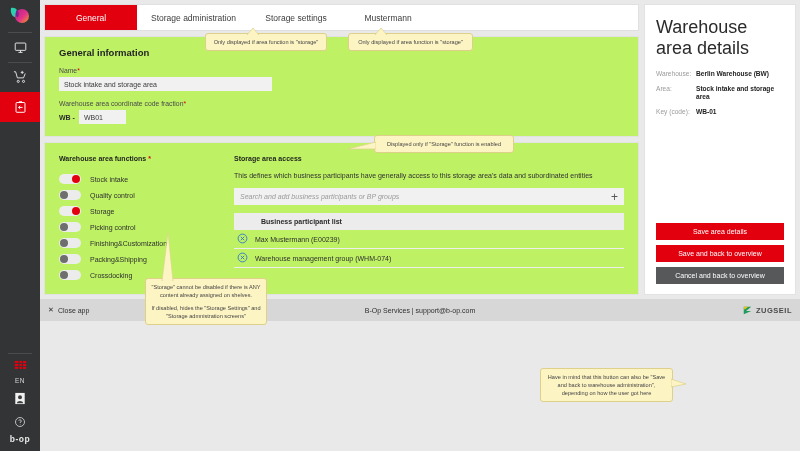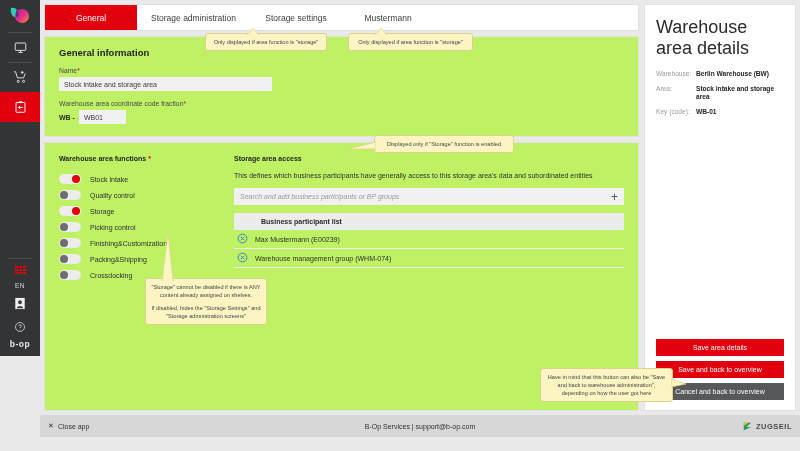--- a/index.html
+++ b/index.html
@@ -11,21 +11,21 @@
   }
   .app {
     position: relative;
     width: 800px; height: 451px;
     display: flex;
     background: #e9e9e9;
   }
 
   
   .rail {
-    width: 40px; height: 356px;
+    width: 40px; height: 451px;
     background: #333436;
     display: flex; flex-direction: column; align-items: center;
     flex: 0 0 40px;
     position: relative;
   }
   .rail-logo {
     width: 40px; height: 32px;
     display: flex; align-items: center; justify-content: center;
   }
   .rail-btn {
@@ -45,21 +45,21 @@
     color: #d8d8d8; font-size: 6.5px; letter-spacing: .4px;
     text-align: center; padding-bottom: 2px;
   }
   .rail-brand {
     color: #e8e8e8; font-size: 8.5px; font-weight: bold;
     text-align: center; letter-spacing: .5px; padding-bottom: 4px;
   }
 
   
   .main {
-    flex: 1 1 auto; height: 437px;
+    flex: 1 1 auto; height: 321px;
     display: flex; flex-direction: column;
     background: #e9e9e9;
     padding: 4px 4px 0 4px;
     gap: 4px;
     position: relative;
   }
   .content-row { flex: 1 1 auto; display: flex; gap: 5px; min-height: 0; }
   .left-col {
     flex: 1 1 auto; display: flex; flex-direction: column; gap: 5px; min-width: 0;
   }

